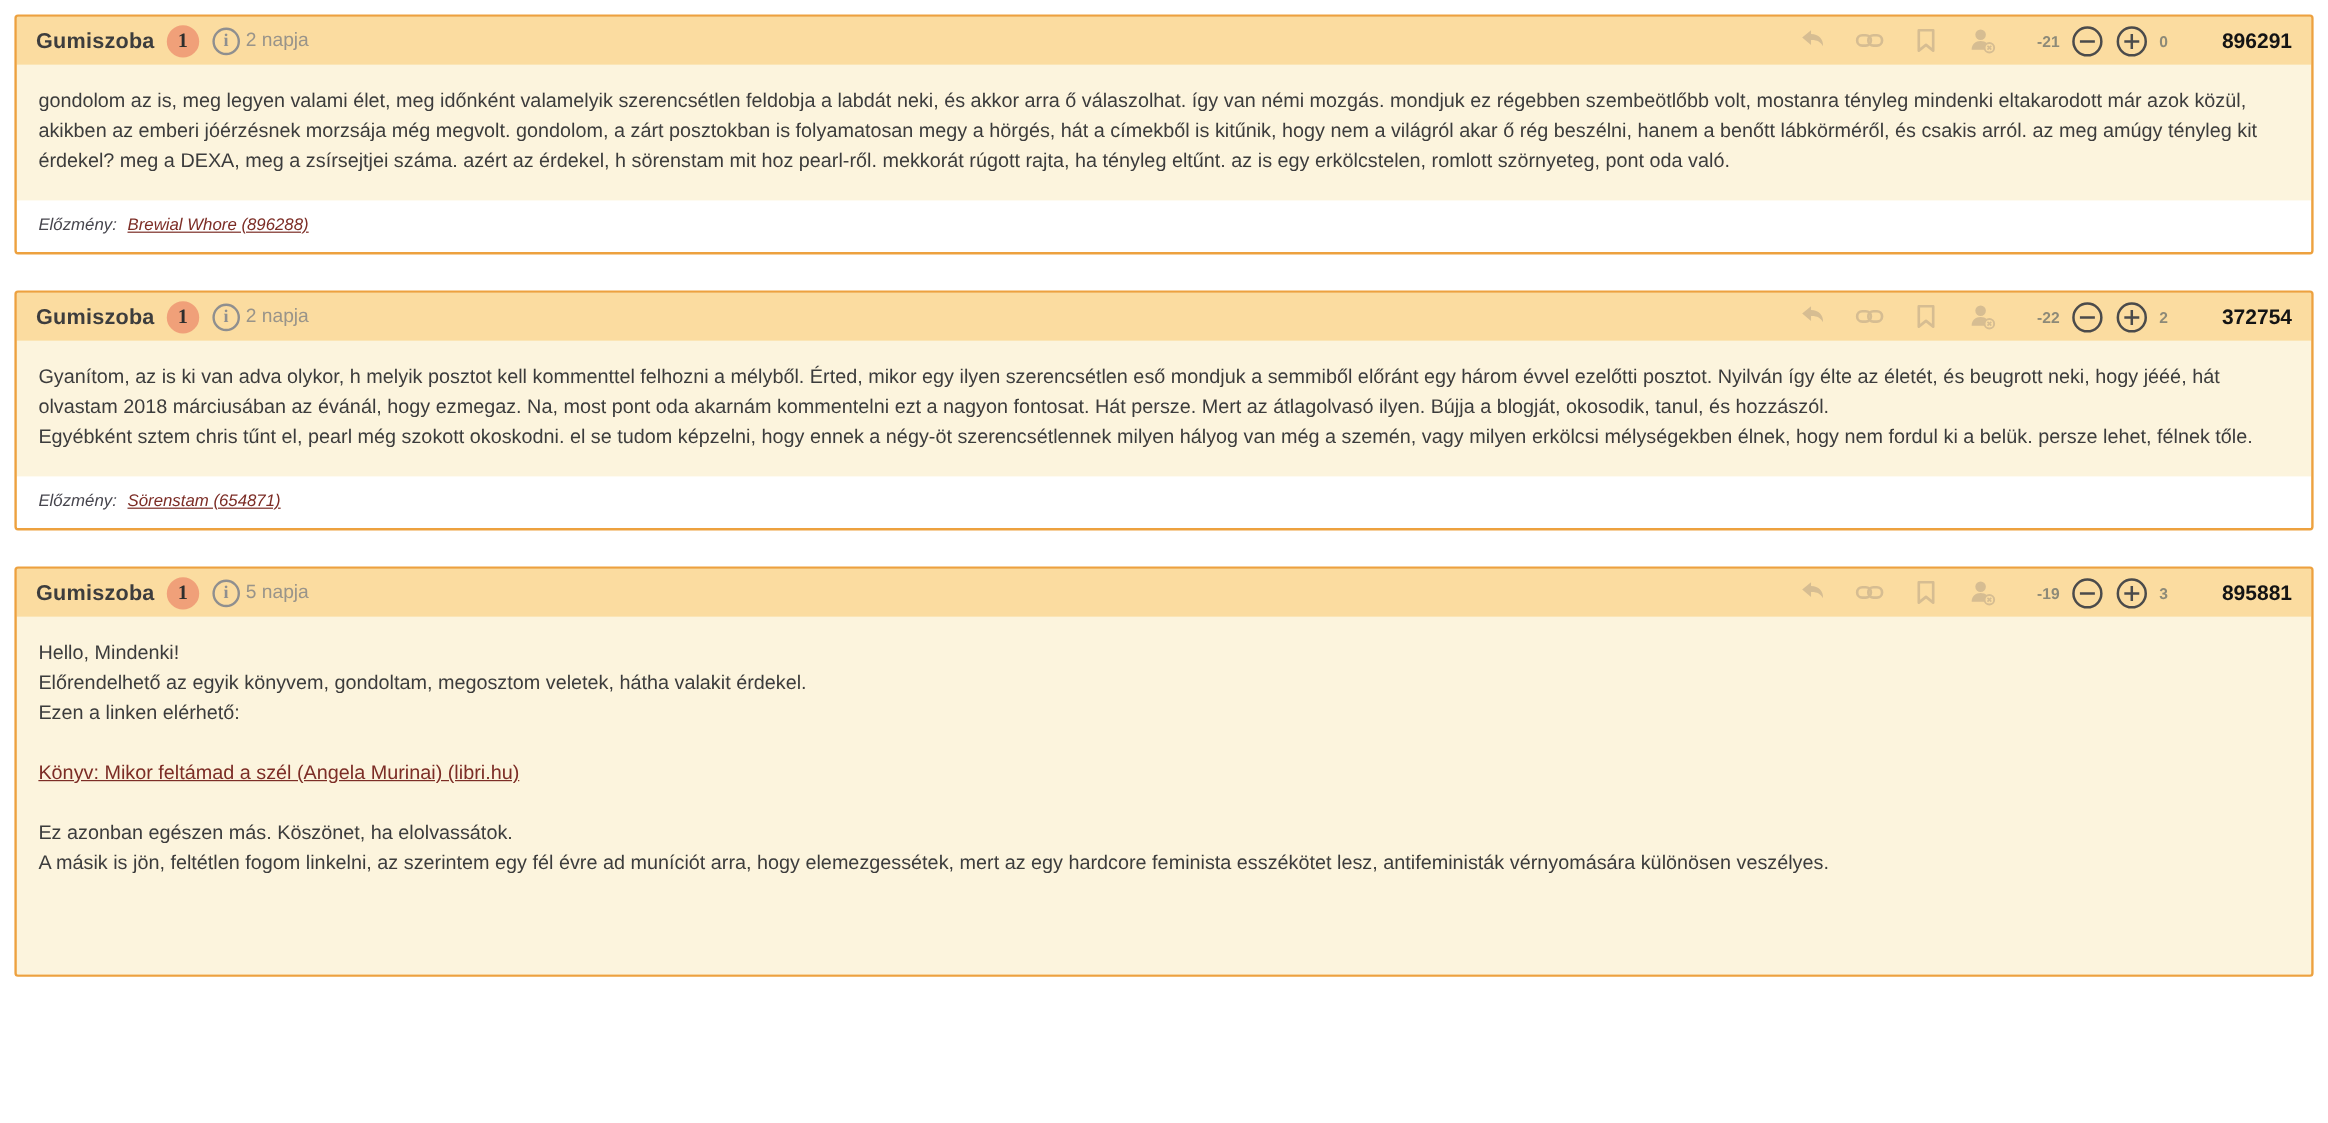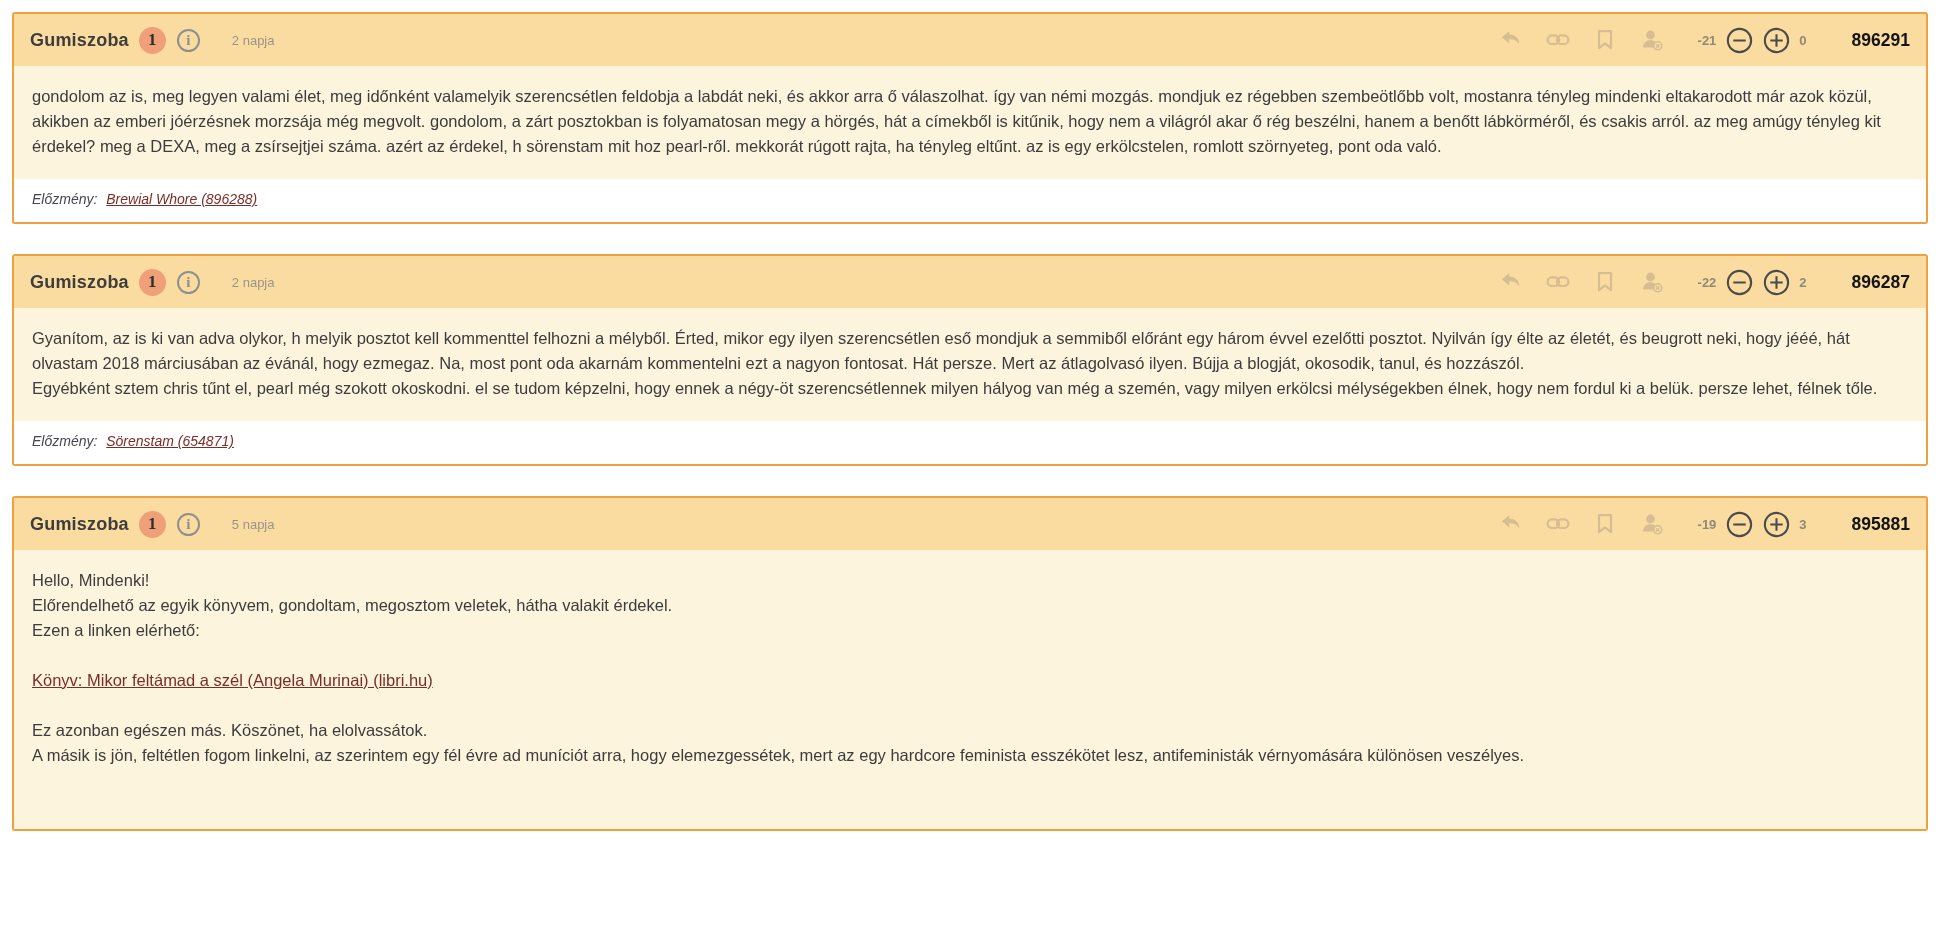--- a/index.html
+++ b/index.html
@@ -27,57 +27,57 @@
   .post-card{
     border:2px solid var(--card-border);
     border-radius:3px;
     margin-bottom:30px;
     background:var(--body-bg);
     overflow:hidden;
   }
   .card-header{
     display:flex;align-items:center;
     background:var(--header-bg);
-    height:52px;
+    height:40px;
     padding:0 16px 0 16px;
   }
   .topic-title{
     font-weight:bold;font-size:18px;color:var(--title-color);letter-spacing:.2px;
     cursor:pointer;
   }
   .badge{
     width:27px;height:27px;border-radius:50%;
     background:var(--badge-bg);color:var(--badge-text);
     display:flex;align-items:center;justify-content:center;
     font-weight:bold;font-size:17px;margin-left:10px;cursor:pointer;
     font-family:"Liberation Serif","DejaVu Serif",serif;
   }
   .info-circle{
     width:23px;height:23px;border-radius:50%;
     border:2px solid var(--info-gray);color:var(--info-gray);
     display:flex;align-items:center;justify-content:center;
     font-weight:bold;font-size:15px;margin-left:11px;cursor:pointer;
     font-family:"Liberation Serif","DejaVu Serif",serif;
   }
-  .age{color:var(--age-color);font-size:13px;margin-left:32px;}
+  .age{color:var(--age-color);font-size:16px;margin-left:5px;}
   .header-right{margin-left:auto;display:flex;align-items:center;text-align:center;}
   .action-icon{width:24px;height:24px;color:var(--icon-faded);margin-left:23px;cursor:pointer;flex:none;}
   .action-icon svg{width:100%;height:100%;display:block;}
   .vote-num{font-size:13px;font-weight:bold;color:var(--vote-color);margin-left:34px;}
   .vote-num.up-count{margin-left:9px;}
   .circle-btn{width:27px;height:27px;color:var(--circle-icon-color);margin-left:10px;cursor:pointer;flex:none;}
   .circle-btn svg{width:100%;height:100%;display:block;}
   .post-id{font-size:17.5px;font-weight:bold;color:var(--id-color);margin-left:45px;cursor:pointer;}
   .card-body{
     padding:18px 22px 20px 18px;
     color:var(--text-color);
     font-size:16.5px;line-height:25px;
     background:var(--body-bg);
   }
-  .card-body.tall{padding-bottom:61px;}
+  .card-body.tall{padding-bottom:80px;}
   .card-body p{margin:0;}
   .body-line{margin:0;}
   .body-link{
     display:inline-block;
     margin:25px 0 25px 0;
     color:var(--link-color);
     text-decoration:underline;
     cursor:pointer;
   }
   .card-footer{
@@ -206,21 +206,21 @@
             <svg viewBox="0 0 26 26">
               <use href="#ic-minus"></use>
             </svg>
           </span>
         <span class="circle-btn">
             <svg viewBox="0 0 26 26">
               <use href="#ic-plus"></use>
             </svg>
           </span>
         <span class="vote-num up-count">2</span>
-        <span class="post-id">896287</span>
+        <span class="post-id">372754</span>
       </div>
     </div>
     <div class="card-body">
       <p>Gyanítom, az is ki van adva olykor, h melyik posztot kell kommenttel felhozni a mélyből. Érted, mikor egy ilyen szerencsétlen eső mondjuk a semmiből előránt egy három évvel ezelőtti posztot. Nyilván így élte az életét, és beugrott neki, hogy jééé, hát olvastam 2018 márciusában az évánál, hogy ezmegaz. Na, most pont oda akarnám kommentelni ezt a nagyon fontosat. Hát persze. Mert az átlagolvasó ilyen. Bújja a blogját, okosodik, tanul, és hozzászól.</p>
       <p>Egyébként sztem chris tűnt el, pearl még szokott okoskodni. el se tudom képzelni, hogy ennek a négy-öt szerencsétlennek milyen hályog van még a szemén, vagy milyen erkölcsi mélységekben élnek, hogy nem fordul ki a belük. persze lehet, félnek tőle.</p>
     </div>
     <div class="card-footer">
       <span class="prev-label">Előzmény:</span>
       <span class="prev-link">Sörenstam (654871)</span>
     </div>

